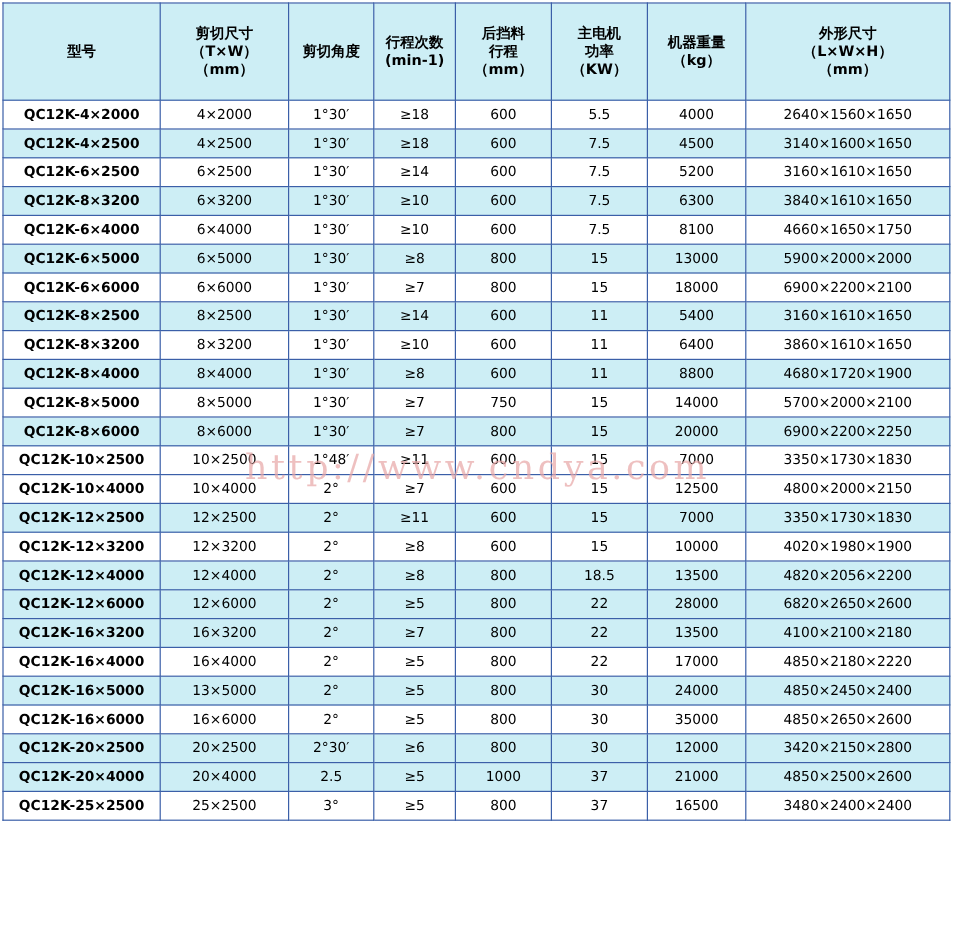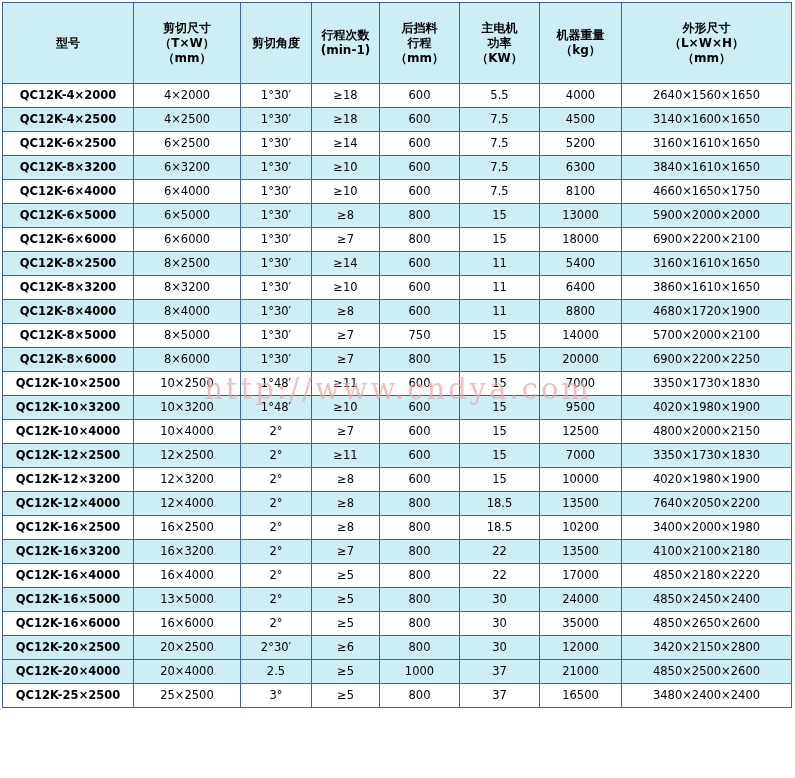--- a/index.html
+++ b/index.html
@@ -250,30 +250,20 @@
       <tr class="row-even">
         <td class="model-cell">QC12K-10×2500</td>
         <td>10×2500</td>
         <td>1°48′</td>
         <td>≥11</td>
         <td>600</td>
         <td>15</td>
         <td>7000</td>
         <td>3350×1730×1830</td>
       </tr>
-      <tr class="row-odd">
-        <td class="model-cell">QC12K-10×3200</td>
-        <td>10×3200</td>
-        <td>1°48′</td>
-        <td>≥10</td>
-        <td>600</td>
-        <td>15</td>
-        <td>9500</td>
-        <td>4020×1980×1900</td>
-      </tr>
       <tr class="row-even">
         <td class="model-cell">QC12K-10×4000</td>
         <td>10×4000</td>
         <td>2°</td>
         <td>≥7</td>
         <td>600</td>
         <td>15</td>
         <td>12500</td>
         <td>4800×2000×2150</td>
       </tr>
@@ -298,31 +288,31 @@
         <td>4020×1980×1900</td>
       </tr>
       <tr class="row-odd">
         <td class="model-cell">QC12K-12×4000</td>
         <td>12×4000</td>
         <td>2°</td>
         <td>≥8</td>
         <td>800</td>
         <td>18.5</td>
         <td>13500</td>
-        <td>7640×2050×2200</td>
-      </tr>
-      <tr class="row-even">
-        <td class="model-cell">QC12K-16×2500</td>
-        <td>16×2500</td>
-        <td>2°</td>
-        <td>≥8</td>
-        <td>800</td>
-        <td>18.5</td>
-        <td>10200</td>
-        <td>3400×2000×1980</td>
+        <td>4820×2056×2200</td>
+      </tr>
+      <tr class="row-odd">
+        <td class="model-cell">QC12K-12×6000</td>
+        <td>12×6000</td>
+        <td>2°</td>
+        <td>≥5</td>
+        <td>800</td>
+        <td>22</td>
+        <td>28000</td>
+        <td>6820×2650×2600</td>
       </tr>
       <tr class="row-odd">
         <td class="model-cell">QC12K-16×3200</td>
         <td>16×3200</td>
         <td>2°</td>
         <td>≥7</td>
         <td>800</td>
         <td>22</td>
         <td>13500</td>
         <td>4100×2100×2180</td>

